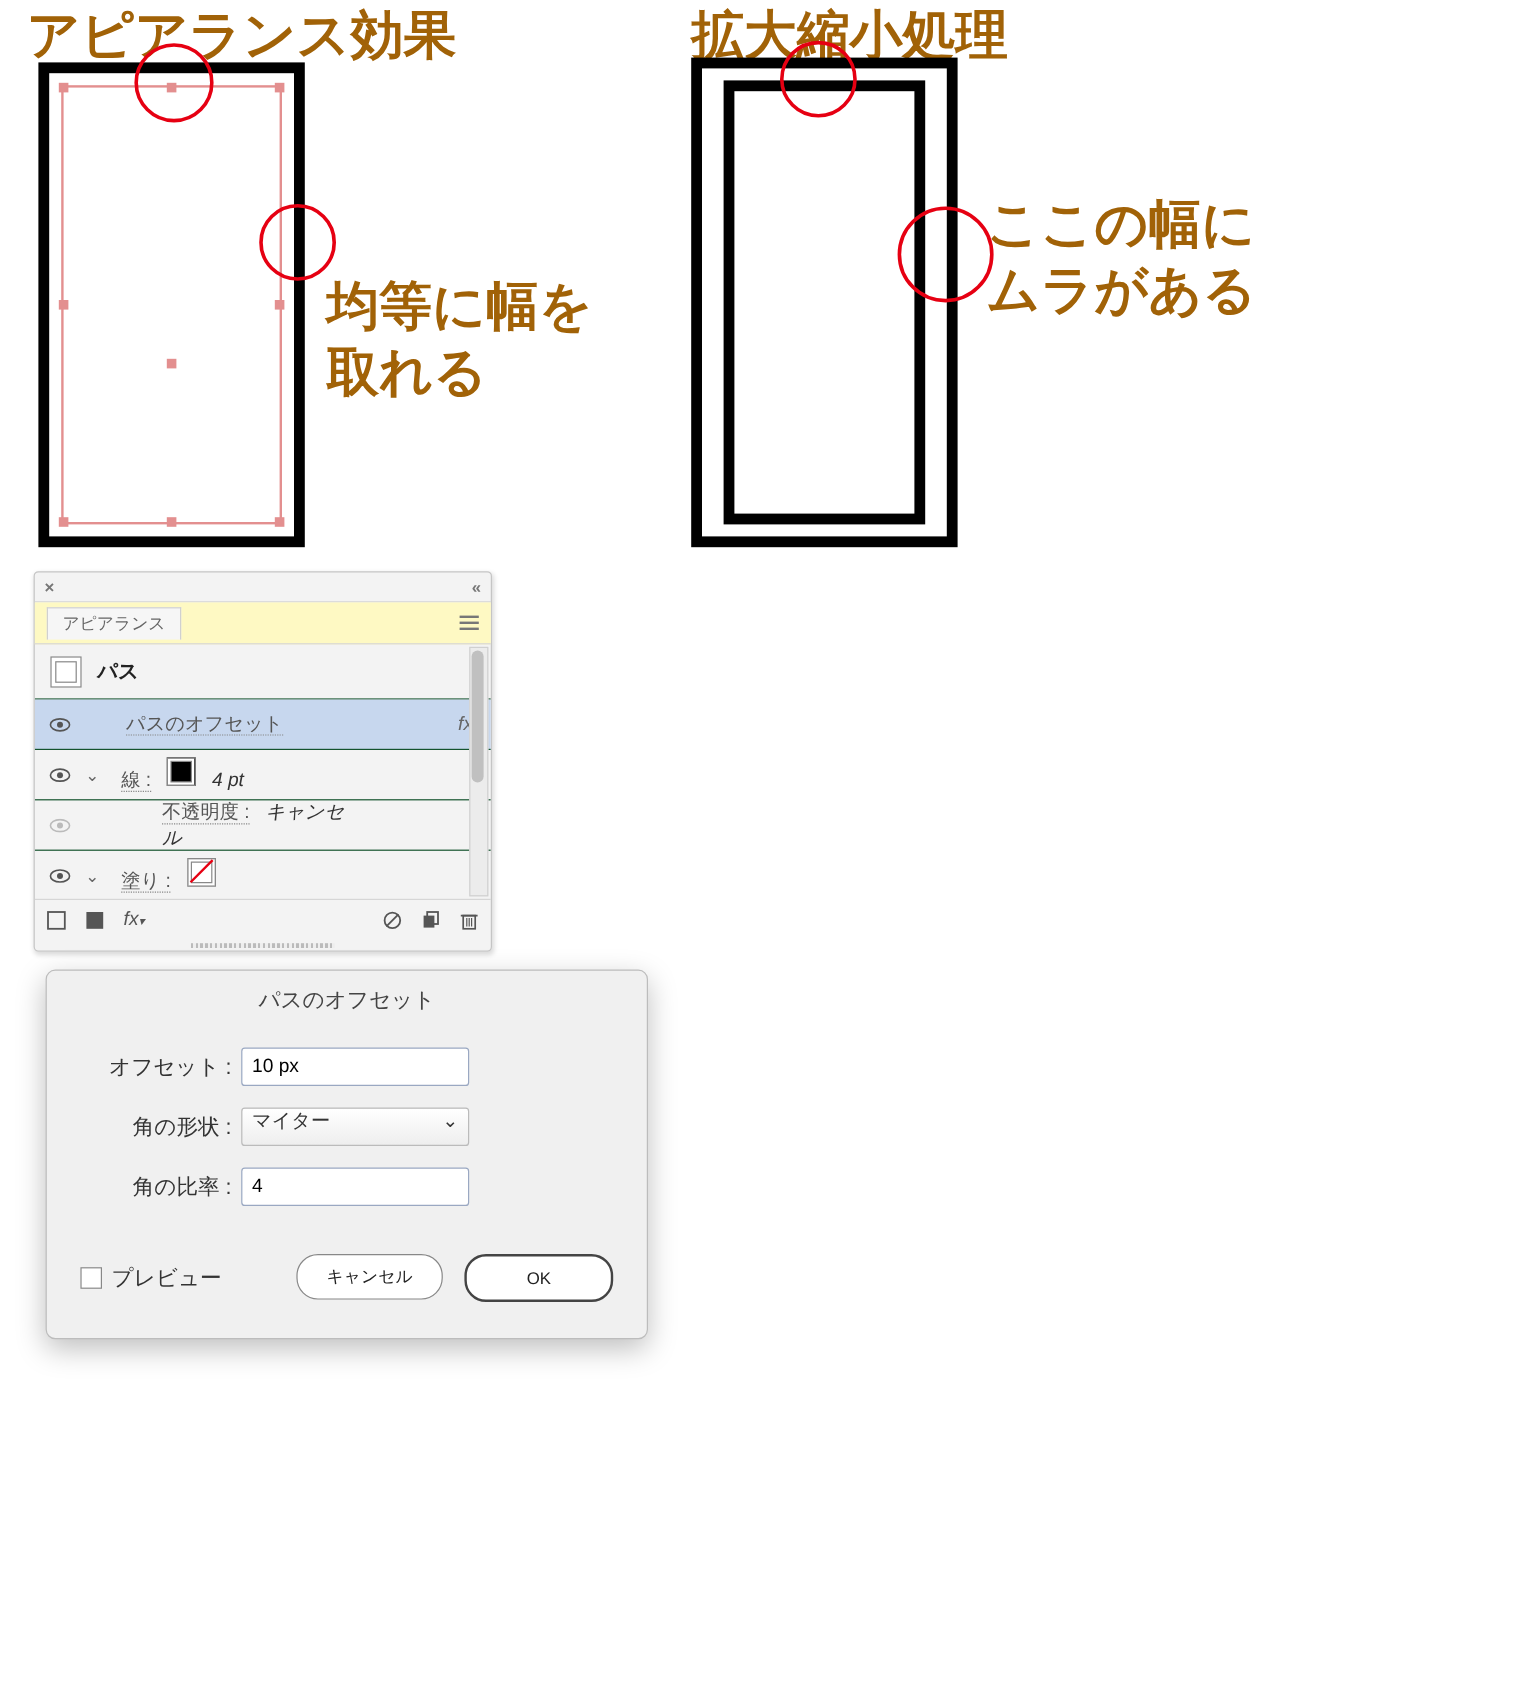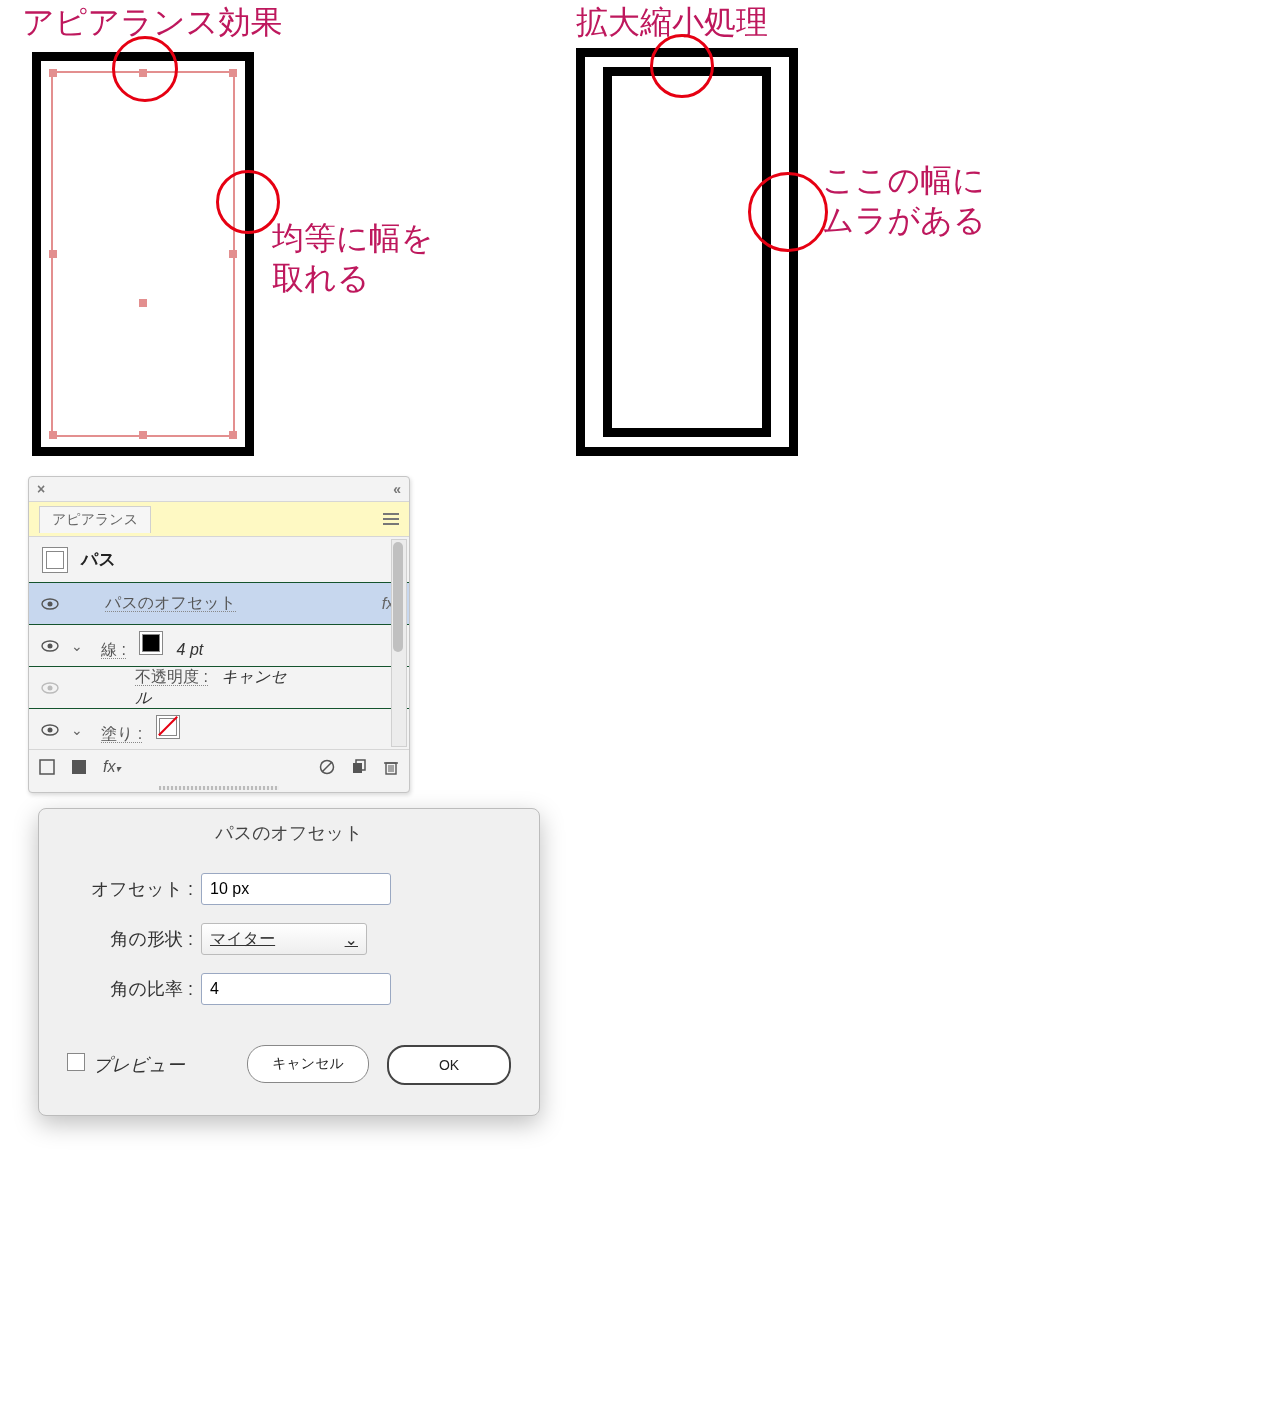--- a/index.html
+++ b/index.html
@@ -6,23 +6,23 @@
     margin: 0;
     padding: 0;
     width: 1266px;
     height: 1410px;
     background: #ffffff;
     font-family: "Hiragino Sans", "Meiryo", sans-serif;
     position: relative;
   }
   .annot {
     position: absolute;
-    color: #be185d;
-    font-weight: 400;
-    font-size: 32px;
+    color: #a16207;
+    font-weight: 700;
+    font-size: 44px;
     line-height: 1.25;
     white-space: nowrap;
   }
   .circle {
     position: absolute;
     border: 3px solid #e60012;
     border-radius: 50%;
     background: transparent;
   }
   
@@ -140,37 +140,37 @@
     border-bottom: 0;
   }
   .form { padding: 6px 32px 0 32px; }
   .frow { display: grid; grid-template-columns: 130px 1fr; align-items: center; margin-bottom: 18px; }
   .frow label { text-align: right; padding-right: 8px; color: #333; }
   .frow input[type=text], .frow .select {
     height: 32px; border: 1px solid #9aa8c2; border-radius: 3px; background: #fff;
     padding: 0 8px; font-size: 16px; width: 190px; box-sizing: border-box;
   }
   .frow .offset-val { background: #d6e4f5; border: 2px solid #4a7fd6; }
-  .frow .select { display: inline-flex; align-items: center; justify-content: space-between; width: 166px; border: 1px solid #bbb; background: linear-gradient(#fff,#eee); text-decoration: underline;}
+  .frow .select { display: inline-flex; align-items: flex-start; justify-content: space-between; width: 190px; border: 1px solid #bbb; background: linear-gradient(#fff,#eee);}
   .dlg-actions { display: flex; align-items: center; justify-content: space-between; padding: 22px 28px 0 28px; }
-  .chk { display: flex; align-items: flex-start; gap: 8px; font-style: italic; }
+  .chk { display: flex; align-items: center; gap: 8px; }
   .chk .box { width: 16px; height: 16px; border: 1px solid #888; background: #fff; }
   .btn {
     display: inline-flex; align-items: center; justify-content: center;
     min-width: 120px; height: 36px; border-radius: 18px; border: 1px solid #888; background: #fff;
     font-size: 14px; color: #222;
   }
   .btn.primary { border: 2px solid #444; font-weight: 500; }
   .eye-svg { width: 18px; height: 12px; }
 </style>
 </head>
 <body>
 
 <div class="annot" style="left:22px; top:2px;">アピアランス効果</div>
-<div class="annot" style="left:272px; top:218px;">
+<div class="annot" style="left:272px; top:228px;">
   <span>均等に幅を</span><br>
   <span>取れる</span>
 </div>
 <div class="annot" style="left:576px; top:2px;">拡大縮小処理</div>
 <div class="annot" style="left:822px; top:160px;">
   <span>ここの幅に</span><br>
   <span>ムラがある</span>
 </div>
 
 <div class="diagram-left">

